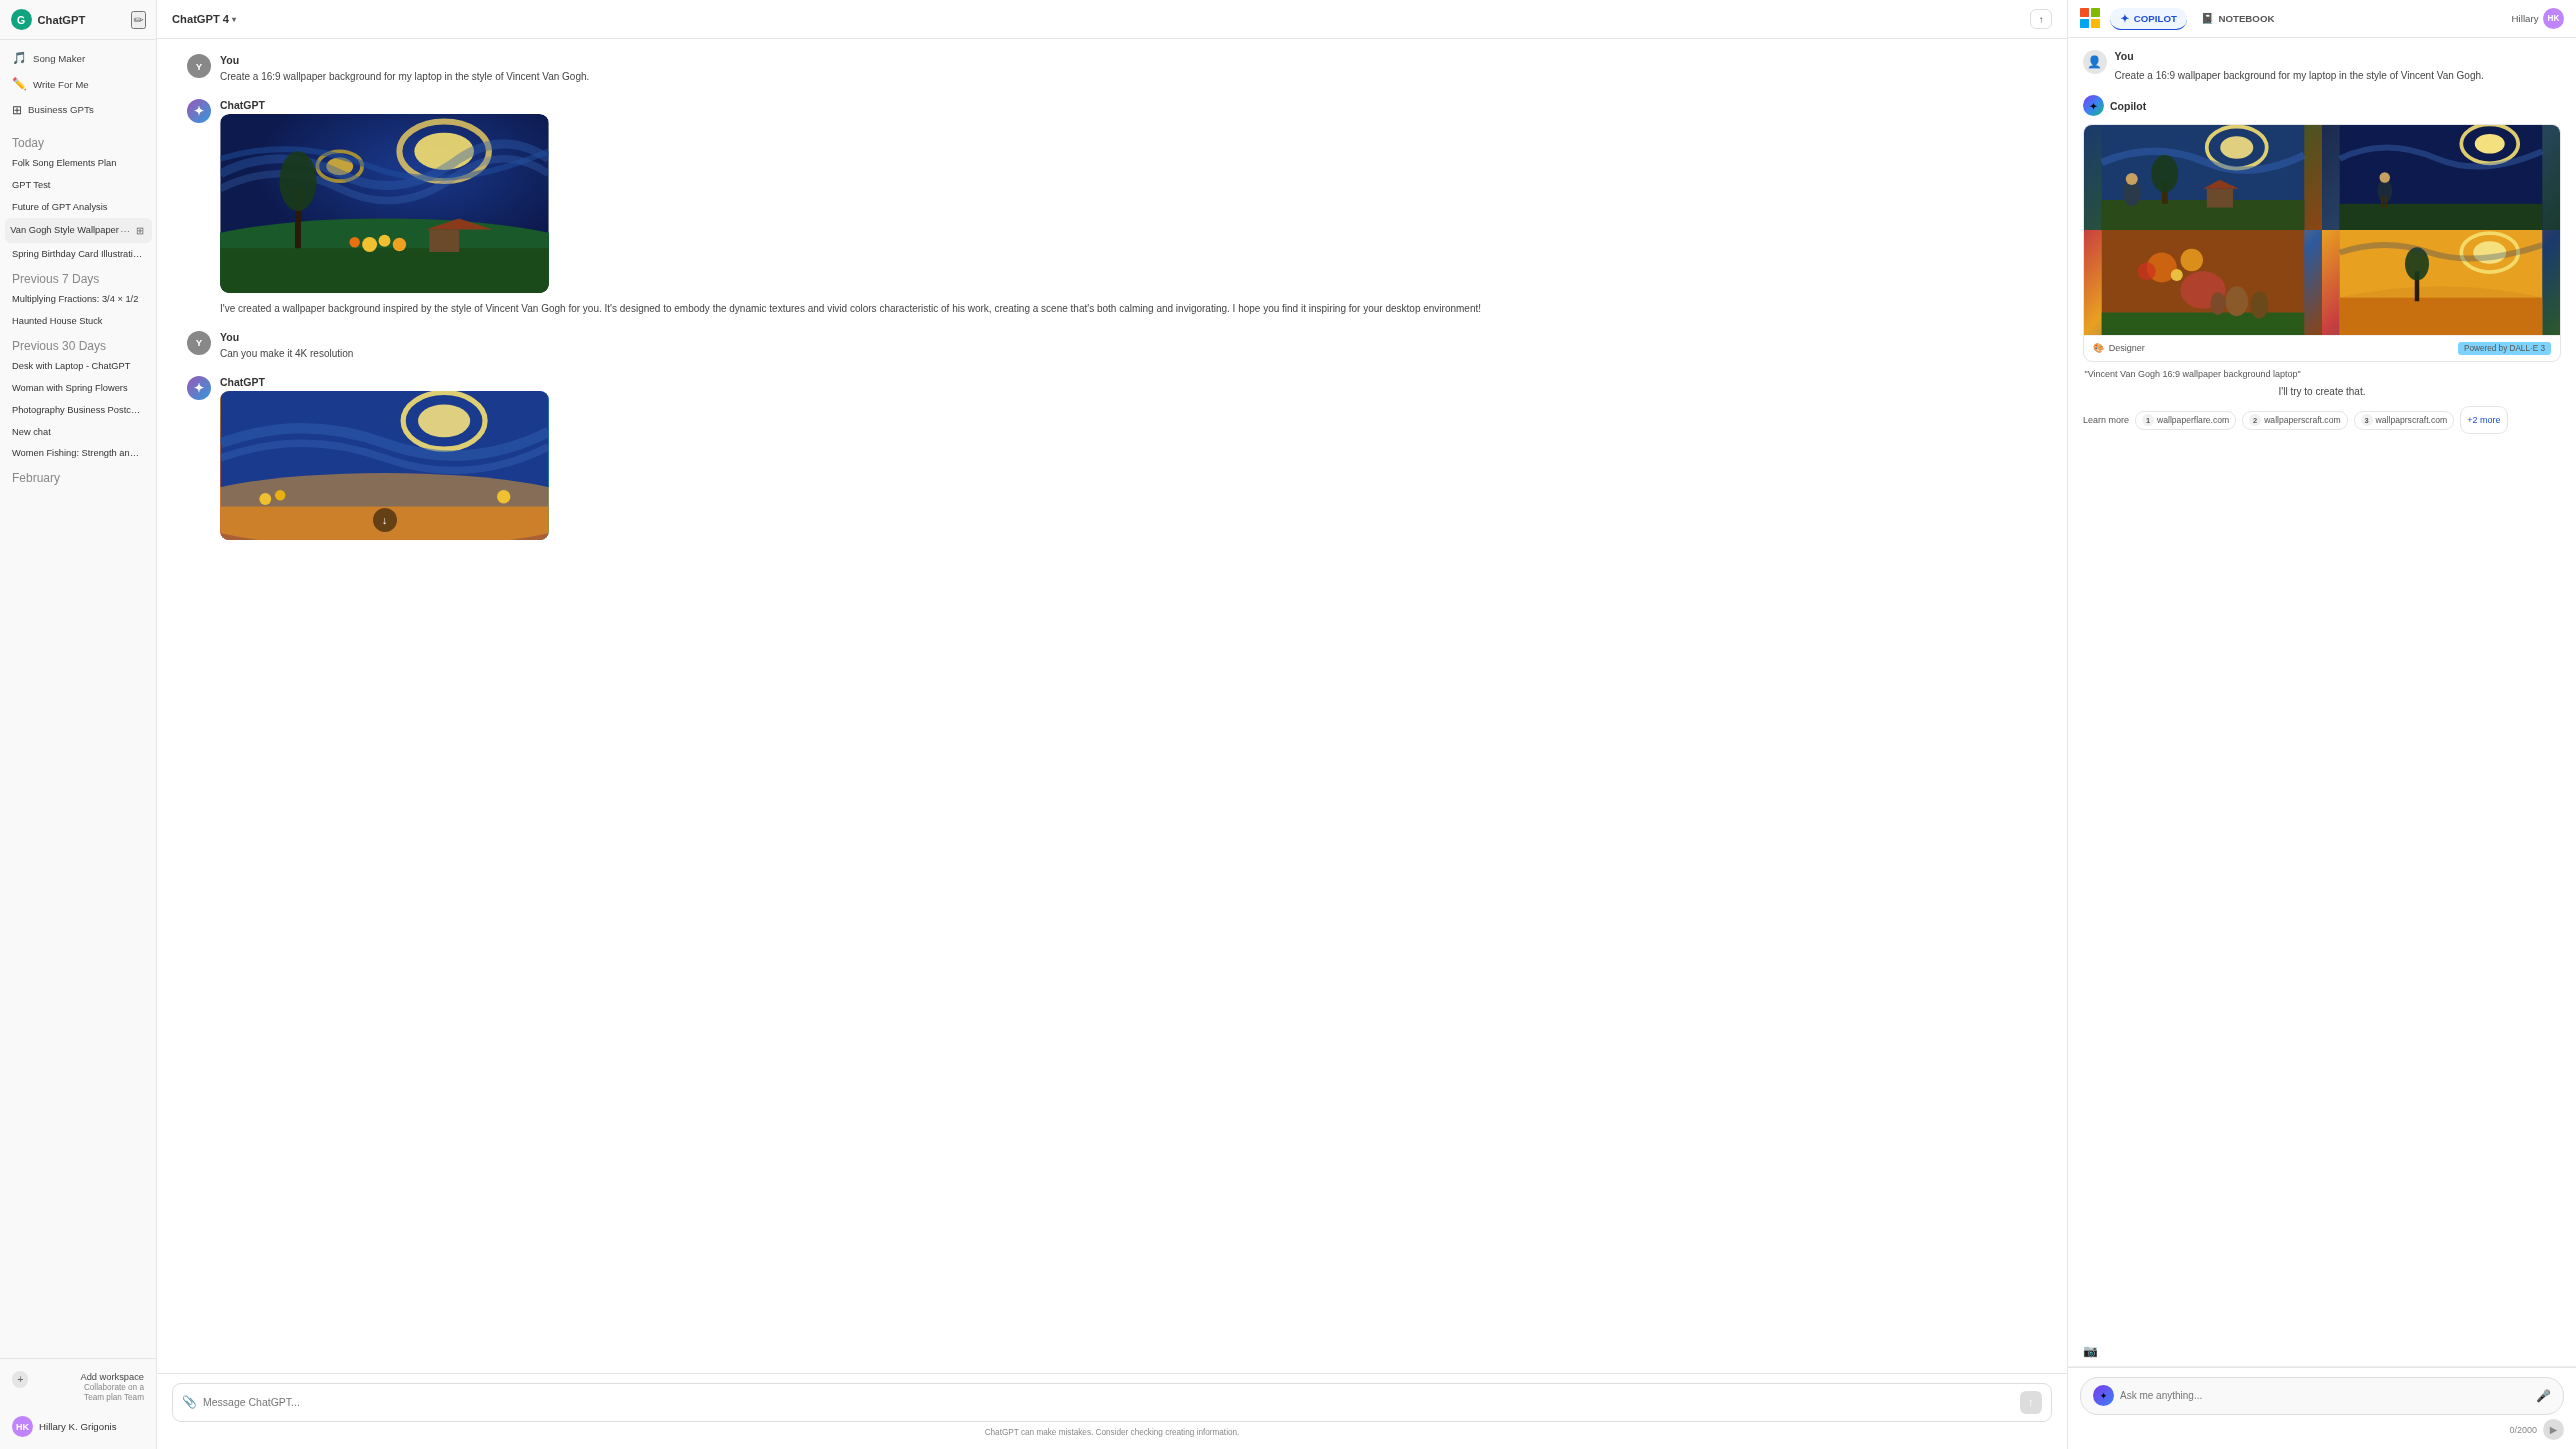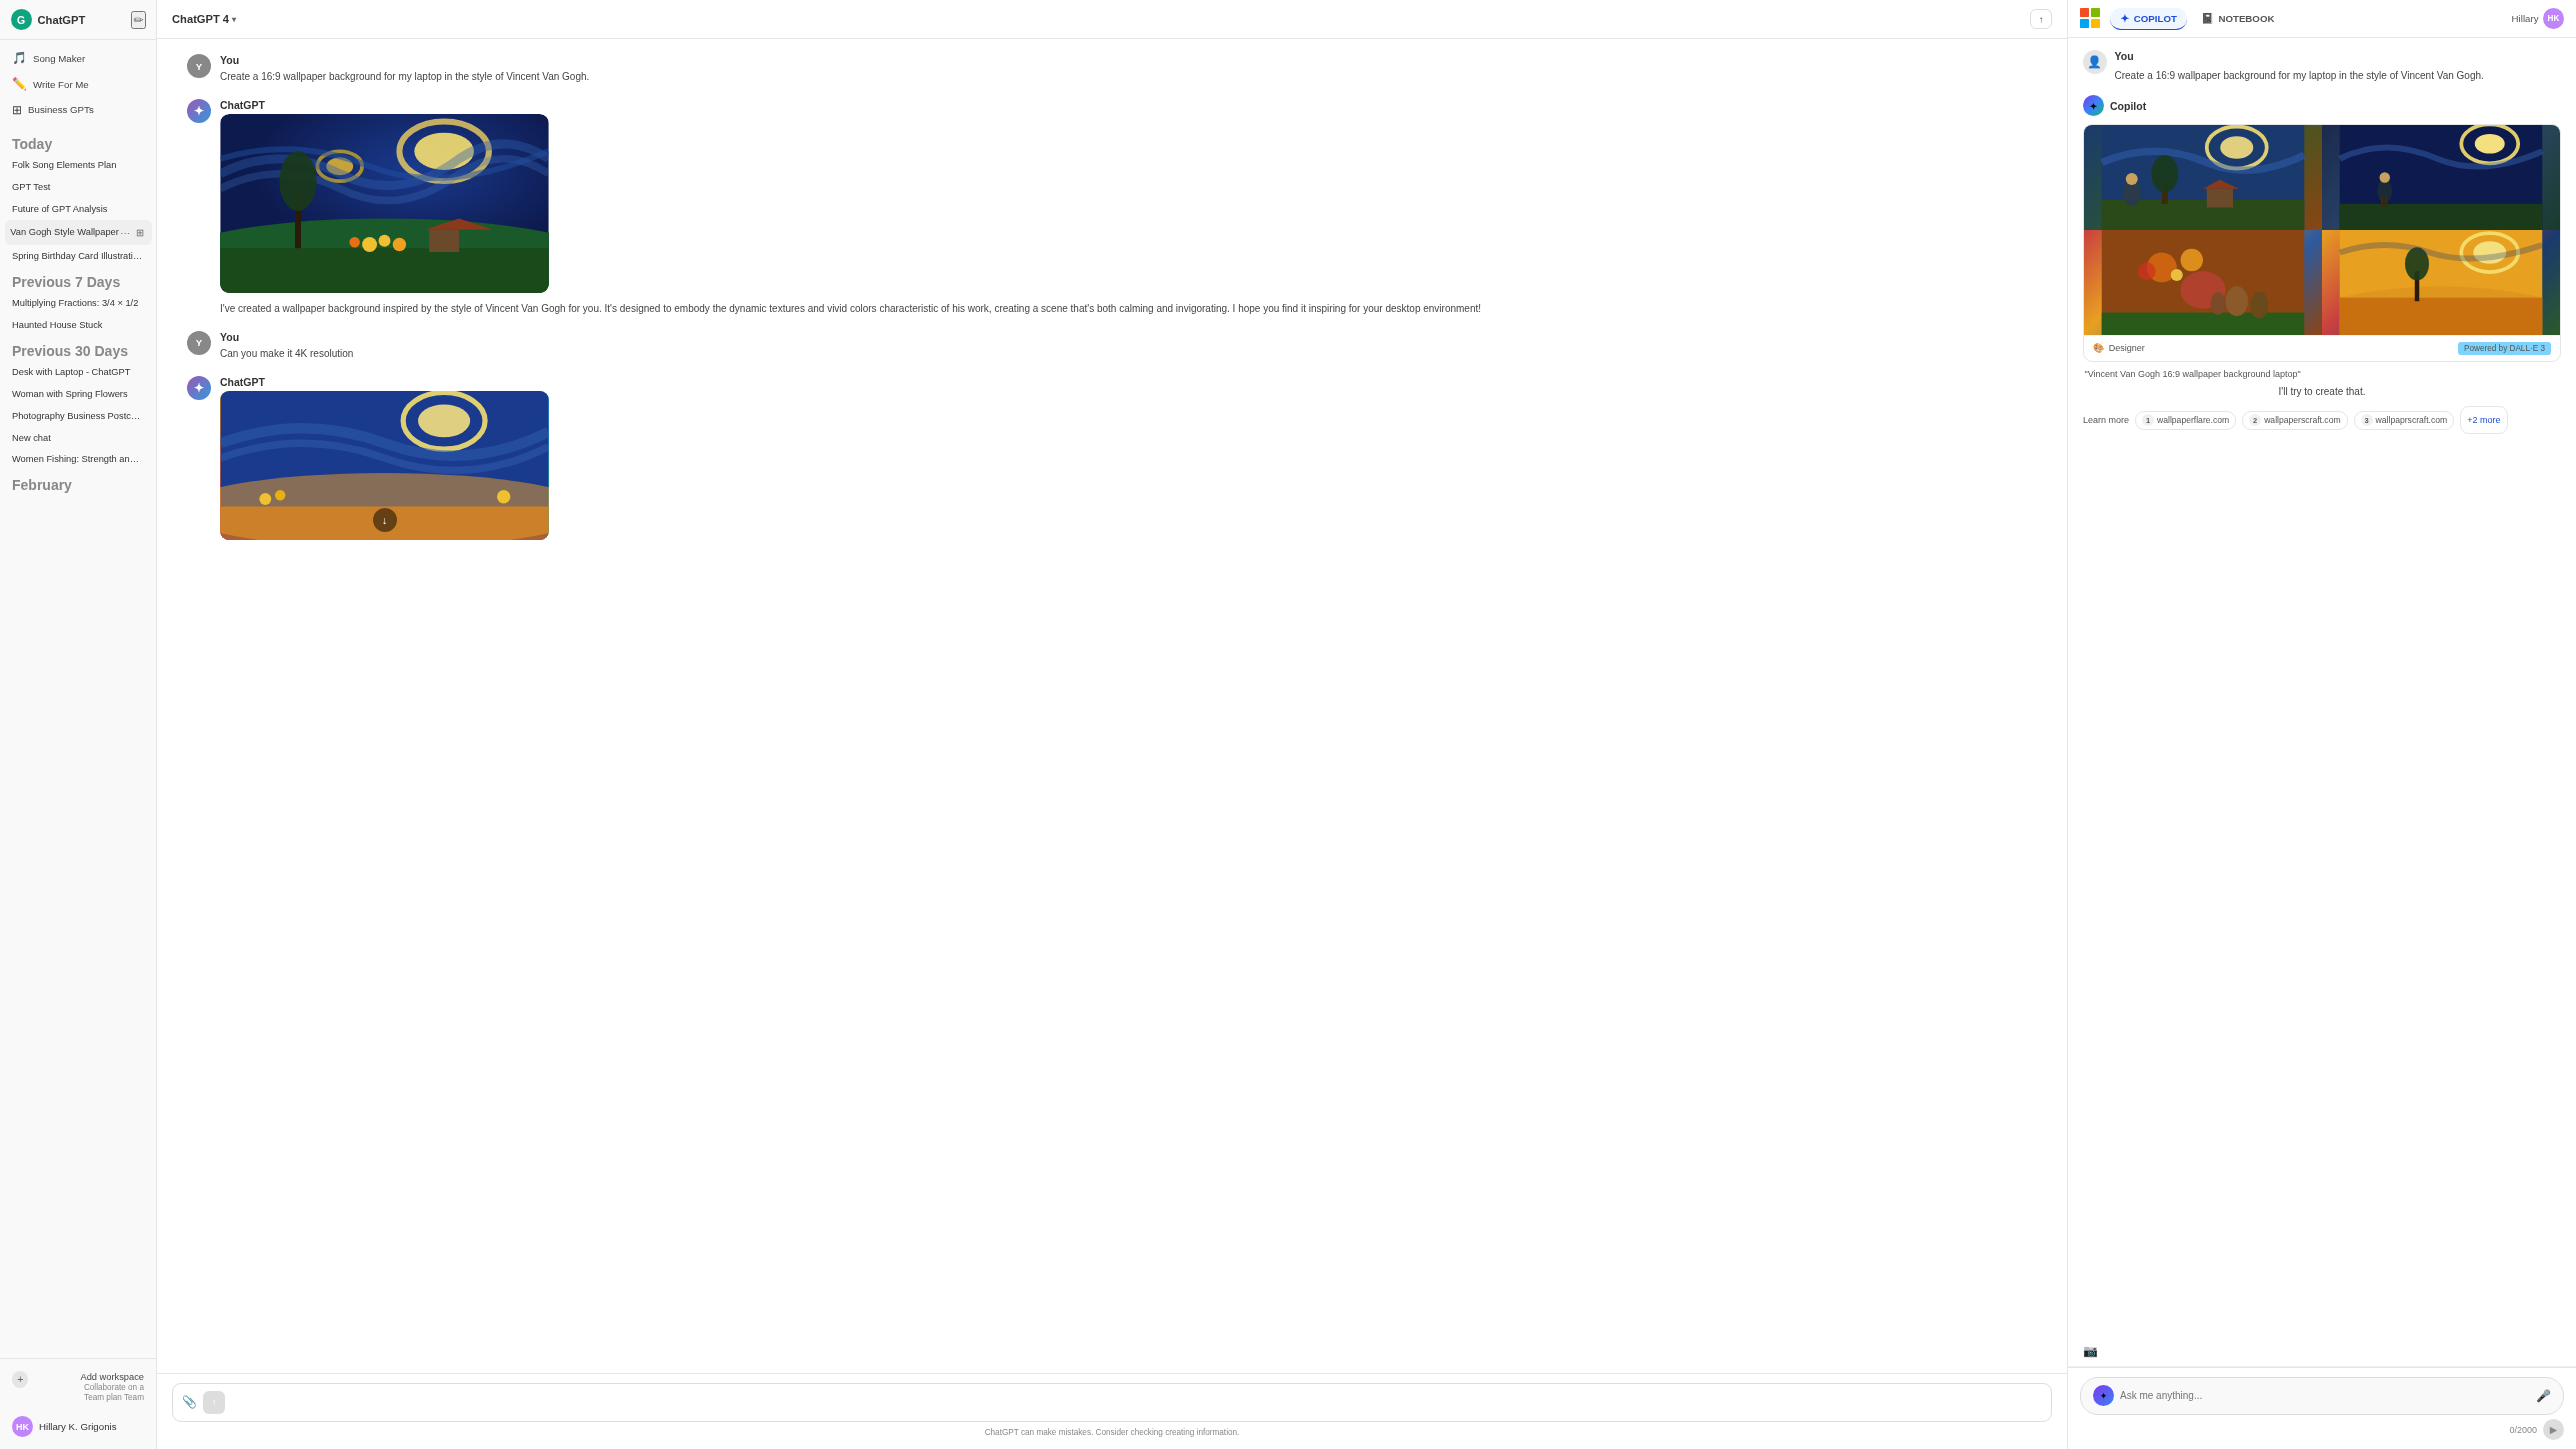--- a/index.html
+++ b/index.html
@@ -40,21 +40,21 @@
 
     .sidebar-nav { padding: 6px 4.5px; }
     .sidebar-nav-item {
       display: flex; align-items: center; gap: 6px;
       padding: 5.2px 7.5px; border-radius: 6px; cursor: pointer;
       font-size: 9.7px; color: #444; margin-bottom: 1.5px;
     }
     .nav-icon { font-size: 12px; }
 
     .sidebar-section-label {
-      font-size: 14px; color: #888; font-weight: 700;
+      font-size: 12px; color: #888; font-weight: 400;
       padding: 6px 7.5px 3px; text-transform: none;
     }
 
     .sidebar-chat-list { flex: 1; overflow-y: auto; padding: 0 4.5px; }
     .chat-item {
       padding: 5.2px 7.5px; border-radius: 6px; cursor: pointer;
       font-size: 9.3px; color: #333; white-space: nowrap; overflow: hidden;
       text-overflow: ellipsis; margin-bottom: 1.5px;
     }
     .chat-item.active {
@@ -505,20 +505,21 @@
           </svg>
           <button class="scroll-down-btn">↓</button>
         </div>
       </div>
     </div>
   </div>
 
   <div class="chat-input-area">
     <div class="chat-input-box">
       <button class="attach-btn">📎</button>
+      <input class="chat-input" type="text" placeholder="Message ChatGPT..." style="">
       <button class="send-btn disabled">↑</button>
     </div>
     <div class="chat-disclaimer">ChatGPT can make mistakes. Consider checking creating information.</div>
   </div>
 </div>
 
 <div class="copilot-panel">
   <div class="copilot-header">
     <div class="copilot-tabs">
 

